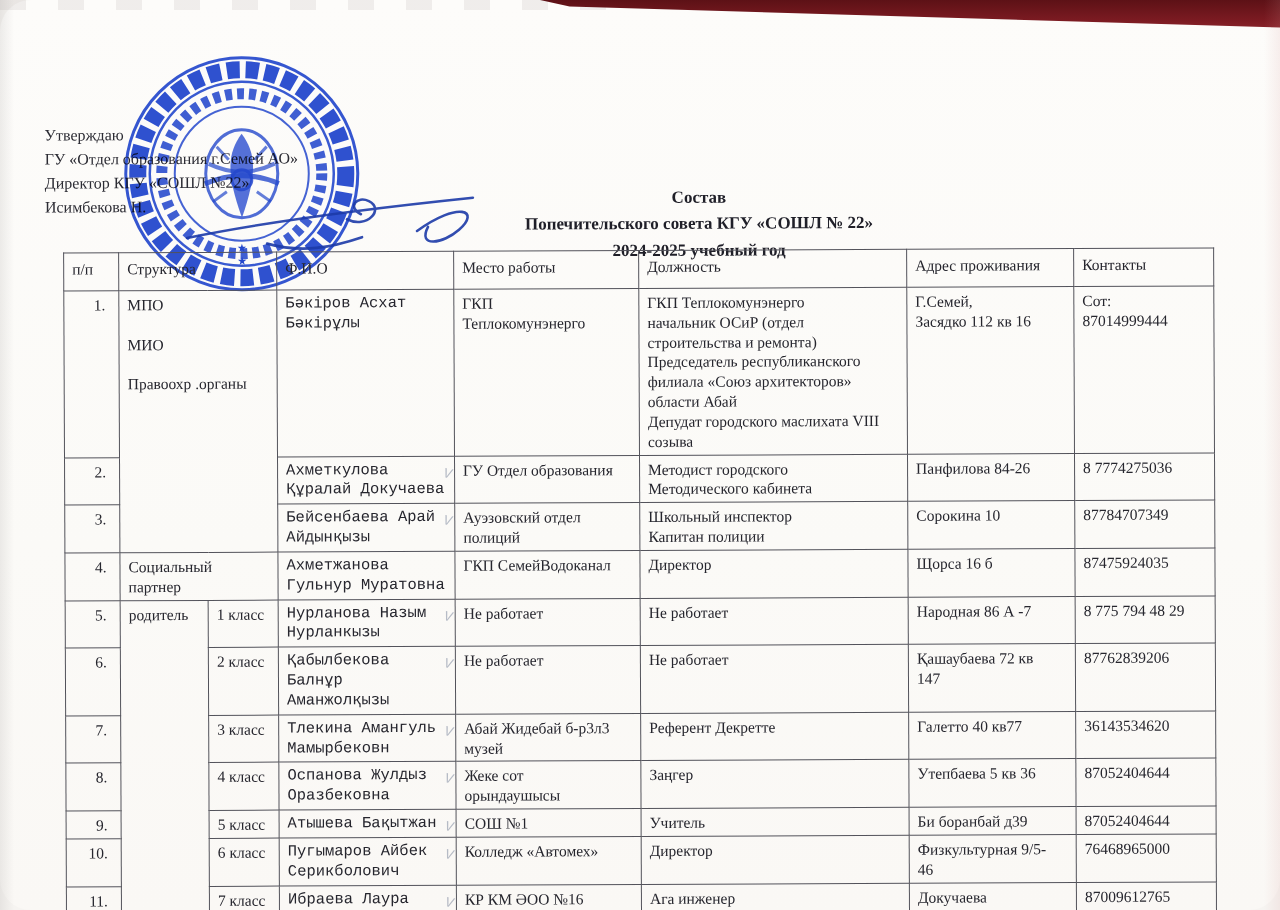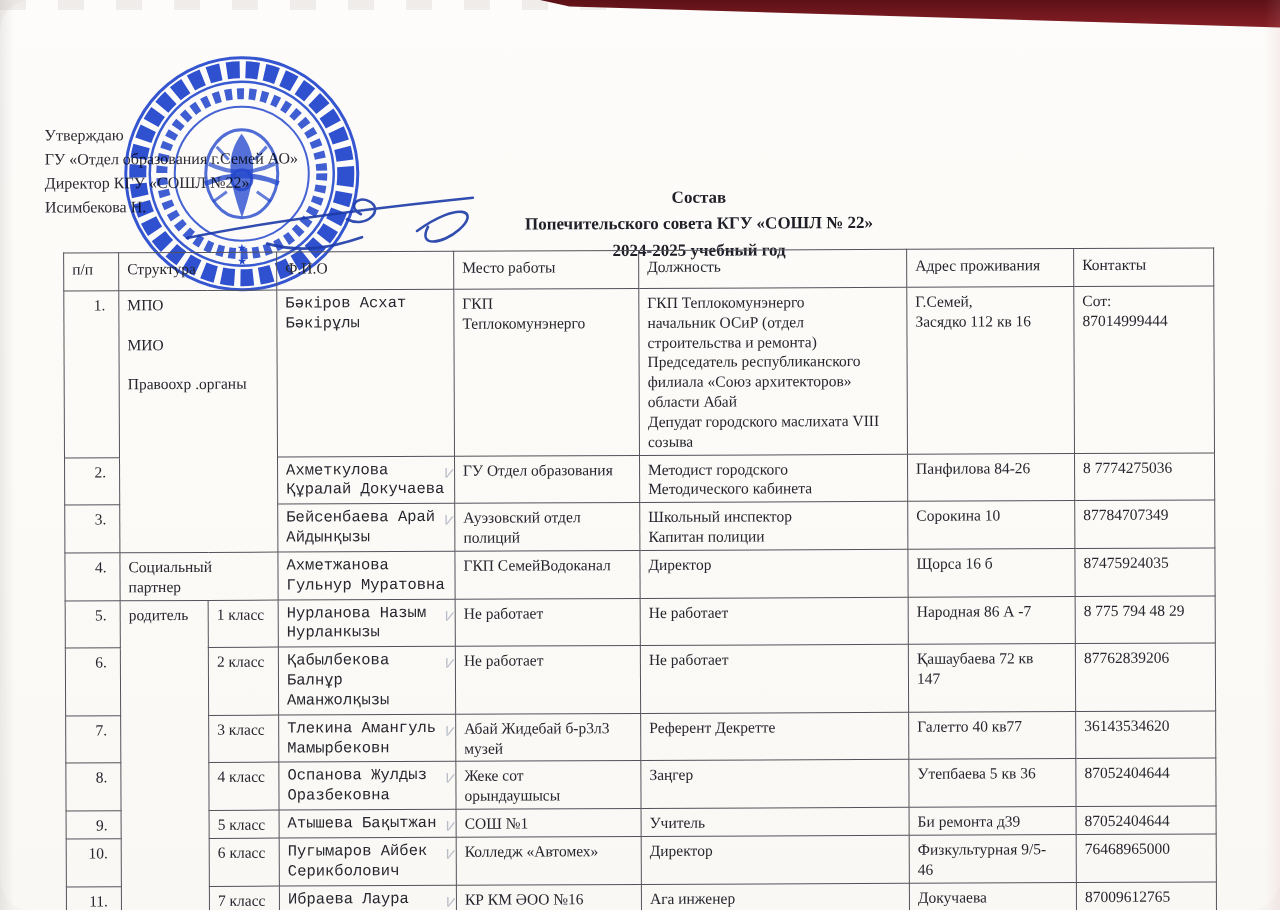--- a/index.html
+++ b/index.html
@@ -214,21 +214,21 @@
         <td>Утепбаева 5 кв 36</td>
         <td>87052404644</td>
       </tr>
 
       <tr style="height:21px">
         <td class="num">9.</td>
         <td>5 класс</td>
         <td class="fio"><span>Атышева Бақытжан</span><span class="vmark">V</span></td>
         <td>СОШ №1</td>
         <td>Учитель</td>
-        <td>Би ремонта д39</td>
+        <td>Би боранбай д39</td>
         <td>87052404644</td>
       </tr>
 
       <tr style="height:37px">
         <td class="num">10.</td>
         <td>6 класс</td>
         <td class="fio"><span>Пугымаров Айбек
 Серикболович</span><span class="vmark">V</span></td>
         <td>Колледж «Автомех»</td>
         <td>Директор</td>

